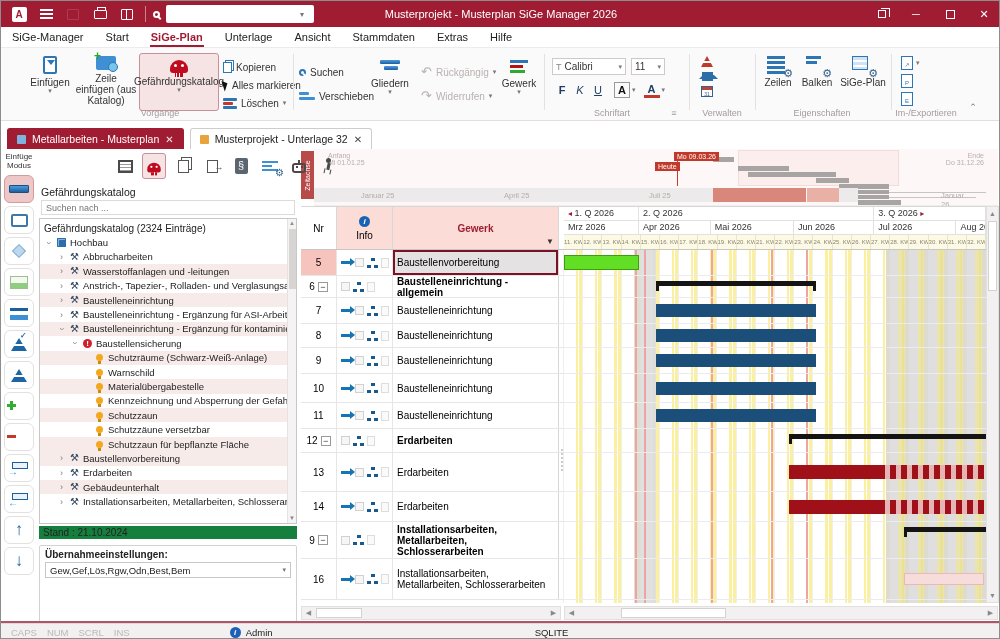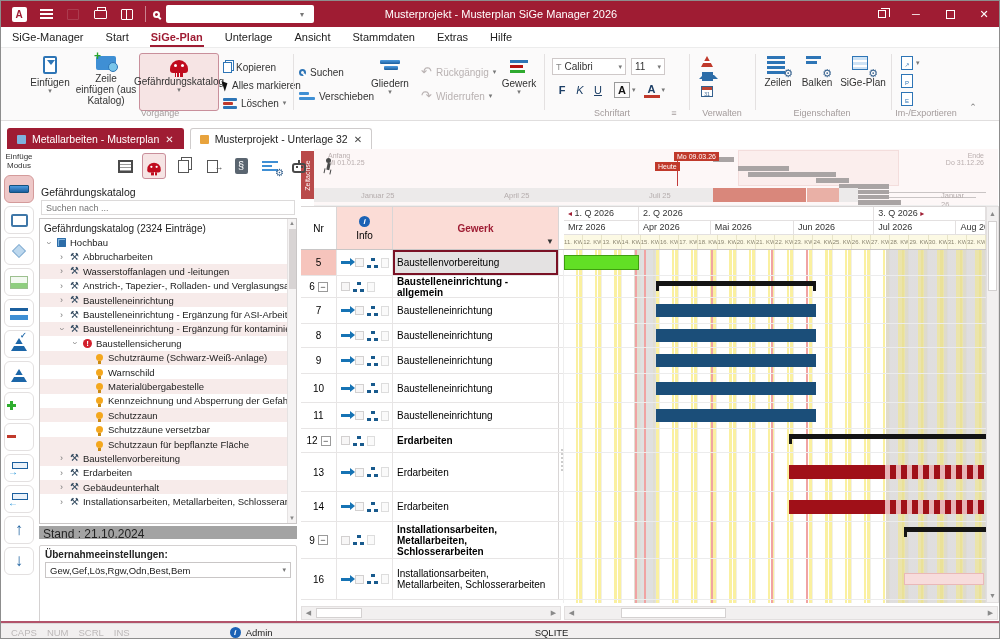--- a/index.html
+++ b/index.html
@@ -146,21 +146,21 @@
   .tw.open{transform:rotate(90deg)}
   .tic-building{width:9px;height:9px;background:#2d6da8;flex:none;border-radius:1px;box-shadow:inset 0 0 0 1px #2d6da8,inset 2px 2px 0 #7fb2dd}
   .tic-trade{color:#30485e;font-size:10px;line-height:10px;flex:none}
   .tic-danger{width:9px;height:9px;background:#d21f2c;border-radius:50%;color:#fff;font-size:8px;font-weight:bold;text-align:center;line-height:9px;flex:none}
   .tic-solution{width:7px;height:7px;background:#f4a71d;border-radius:50%;position:relative;flex:none;margin-right:1px}
   .tic-solution:after{content:"";position:absolute;left:2px;bottom:-3px;width:3px;height:3px;background:#c98a14}
   #tree-sb{position:absolute;right:0;top:0;width:9px;height:100%;background:#f5f3f3;border-left:1px solid #e5e2e2}
   #tree-sb .a{height:9px;font-size:6px;color:#8a8a8a;text-align:center;line-height:9px}
   #tree-sb .th{position:absolute;left:1px;top:10px;width:7px;height:60px;background:#d8d4d4}
   #tree-sb .a.dn{position:absolute;bottom:0;left:0;right:0}
-  #stand{margin:2px 0 1px 2px;width:258px;height:13px;background:#a3a3a3;font-size:12px;padding:1px 0 0 4px}
+  #stand{margin:2px 0 1px 2px;width:258px;height:13px;background:#15803d;font-size:10px;padding:1px 0 0 4px}
   #lowbox{margin:6px 0 0 2px;width:258px;height:78px;border:1px solid #d4d1d1;border-radius:2px;padding:3px 5px}
   #ueb-lbl{font-weight:bold;font-size:10px}
   #ueb-sel{margin-top:2px;height:16px;border:1px solid #c9c6c6;display:flex;align-items:center;justify-content:space-between;padding:0 4px;font-size:9.5px;background:#fff}
   #hinweis{margin:8px 0 0 2px;width:258px;padding:0 5px}
   #hw-t{font-weight:bold;font-size:10px}
 
   
   #gantt{position:absolute;left:300px;top:0;width:700px;height:474px}
   #ztab{position:absolute;left:0;top:2px;width:13px;height:48px;background:#b94a4a;color:#fff;display:flex;align-items:center;justify-content:center}
   #ztab span{transform:rotate(-90deg);font-size:7px;white-space:nowrap}

